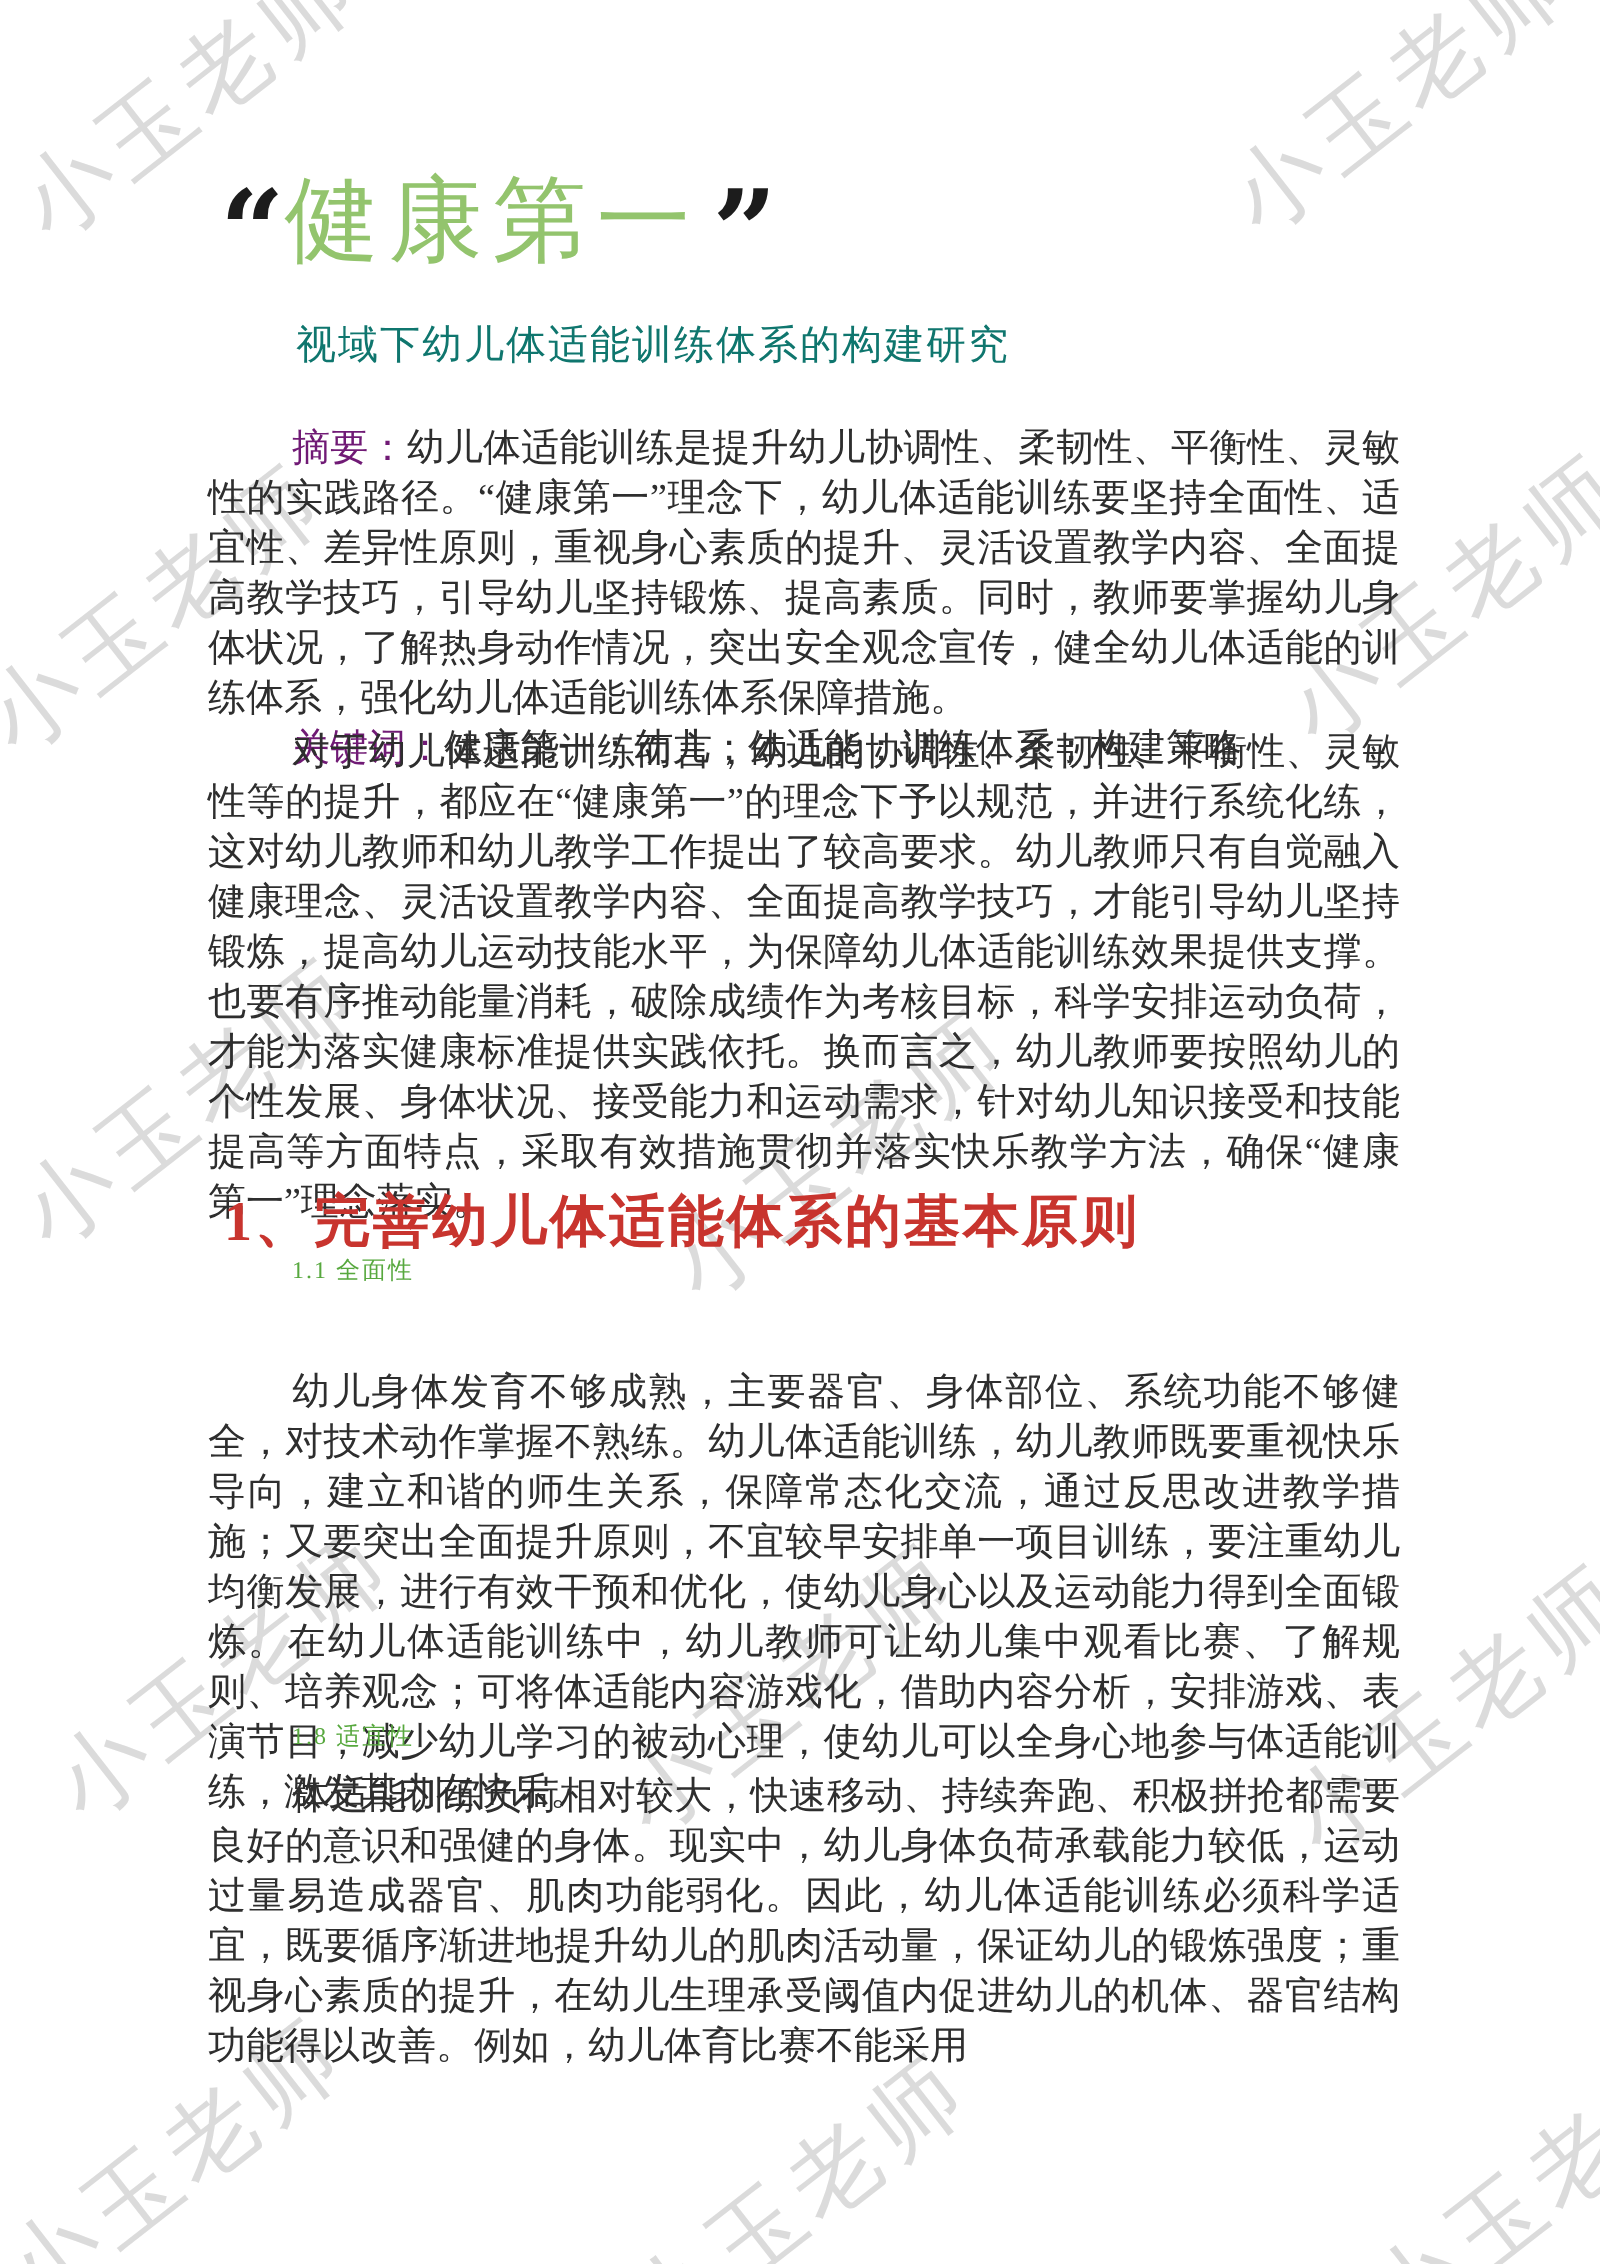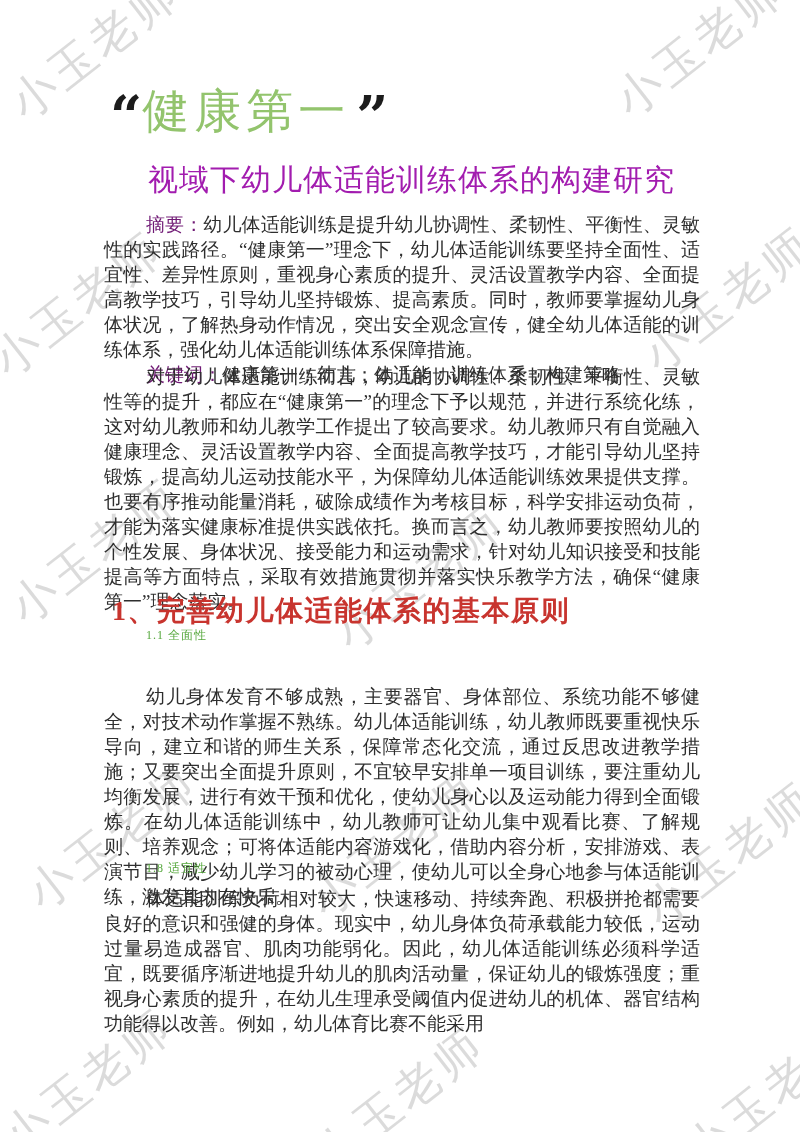--- a/index.html
+++ b/index.html
@@ -35,21 +35,21 @@
     font-size:56px; font-weight:700; color:#1c1c1c;
     vertical-align:14px; line-height:1;
   }
   .q-close { margin-left:6px; }
   .title-green {
     font-size:47px; letter-spacing:5px; color:#93c46d;
     font-weight:400; vertical-align:top;
   }
   .subtitle {
     position:absolute; left:148px; top:160px;
-    font-size:30px; color:#a21caf; letter-spacing:1px;
+    font-size:20px; color:#0f766e; letter-spacing:1px;
     white-space:nowrap; line-height:1.3;
   }
   .para {
     position:absolute; left:104px; width:596px;
     font-size:19px; line-height:25px;
     text-align:justify; text-indent:42px;
     margin:0; color:#2e2e2e;
   }
   .abstract-block { top:212px; }
   .kw-line { position:relative; left:0; width:596px; font-size:19px; line-height:25px; text-indent:42px; margin:0; }

